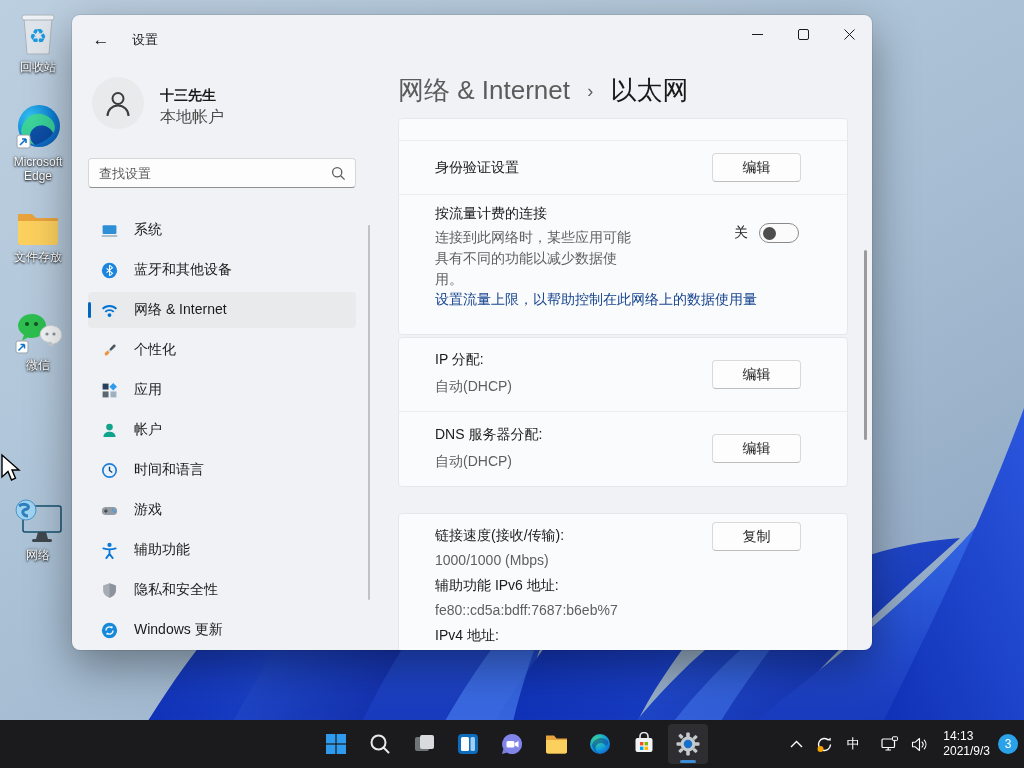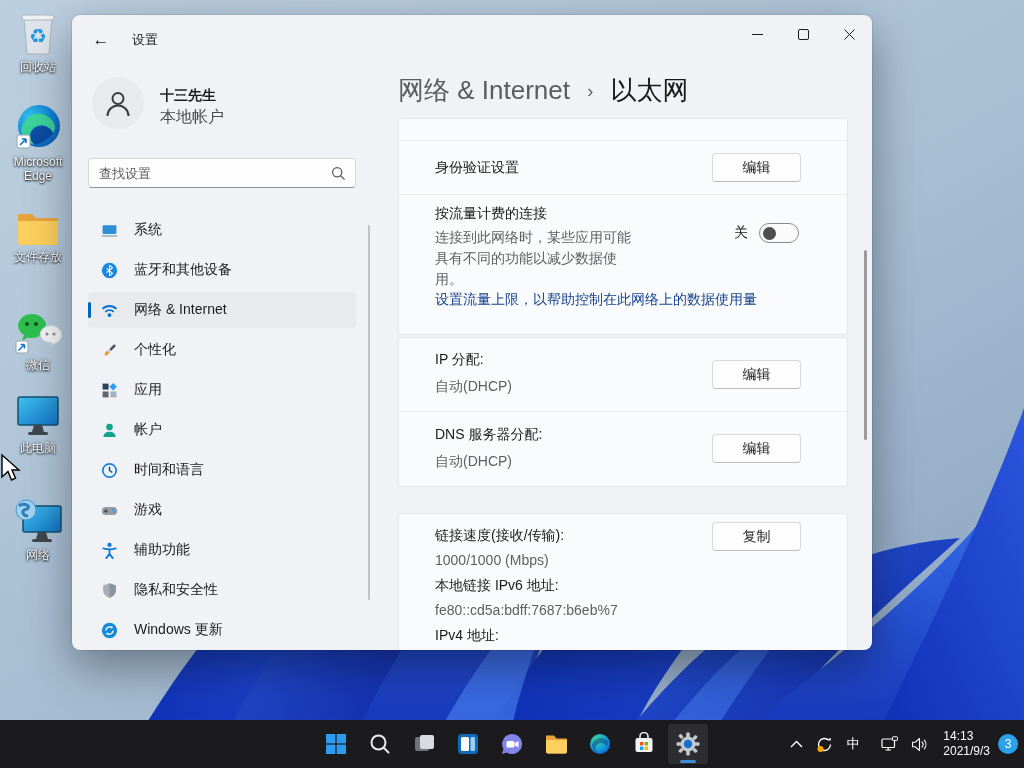--- a/index.html
+++ b/index.html
@@ -162,34 +162,20 @@
         <circle cx="22" cy="14" r="2" fill="#14501f"></circle>
       <path d="M26 25 a11 9.5 0 1 1 8 9 l5 2.6 -1.8-4.4 A9.5 9.5 0 0 1 26 25Z" fill="#f3f4f5" stroke="#c9ced2"></path>
       <circle cx="33" cy="24" r="1.6" fill="#8b9298"></circle>
         <circle cx="40" cy="24" r="1.6" fill="#8b9298"></circle>
       <rect x="2" y="31" width="12" height="12" rx="2" fill="#fff" stroke="#9aa4ad"></rect>
       <path d="M4.5 40.5 L10.5 34.5 M10.5 34.5 h-4 M10.5 34.5 v4" stroke="#1274c9" stroke-width="1.5" fill="none"></path>
     </svg>
     <div class="dlabel">微信</div>
   </div>
 
-  <div class="dicon" style="top:393px">
-    <svg width="48" height="46" viewBox="0 0 48 46">
-      <defs>
-          <linearGradient id="mon" x1="0" y1="0" x2="1" y2="1">
-        <stop offset="0" stop-color="#3fc0ee"></stop>
-            <stop offset="1" stop-color="#1273c4"></stop>
-          </linearGradient>
-        </defs>
-      <rect x="4" y="4" width="40" height="28" rx="2" fill="url(#mon)" stroke="#14506e" stroke-width="1.5"></rect>
-      <path d="M20 32 h8 l2 7 h-12 Z" fill="#3f474e"></path>
-      <rect x="14" y="39" width="20" height="3" rx="1.5" fill="#3f474e"></rect>
-    </svg>
-    <div class="dlabel">此电脑</div>
-  </div>
 
   <div class="dicon" style="top:498px">
     <svg width="50" height="48" viewBox="0 0 50 48">
       <rect x="10" y="8" width="38" height="26" rx="2" fill="url(#mon)" stroke="#14506e" stroke-width="1.5"></rect>
       <path d="M25 34 h8 l2 7 h-12 Z" fill="#3f474e"></path>
       <rect x="19" y="41" width="20" height="3" rx="1.5" fill="#3f474e"></rect>
       <circle cx="13" cy="12" r="10" fill="#9fd3ef" stroke="#4a94c9"></circle>
       <path d="M6 8 q4 -3 8 -1 q3 2 0 4 q-5 1 -4 4 q1 3 5 3" fill="none" stroke="#2f7fbe" stroke-width="3"></path>
     </svg>
     <div class="dlabel">网络</div>
@@ -394,21 +380,21 @@
           <div class="rlabel">DNS 服务器分配:</div>
           <div class="rvalue ip-val">自动(DHCP)</div>
           <button class="btn" style="top:22px">编辑</button>
         </div>
       </div>
 
       <div class="card g3">
         <div class="row-det">
           <div class="rlabel det-line">链接速度(接收/传输):</div>
           <div class="rvalue det-line">1000/1000 (Mbps)</div>
-          <div class="rlabel det-line">本地链接 IPv6 地址:</div>
+          <div class="rlabel det-line">辅助功能 IPv6 地址:</div>
           <div class="rvalue det-line">fe80::cd5a:bdff:7687:b6eb%7</div>
           <div class="rlabel det-line">IPv4 地址:</div>
           <button class="btn" style="top:8px">复制</button>
         </div>
       </div>
 
       <div class="main-scroll"></div>
     </div>
   </div>
 

